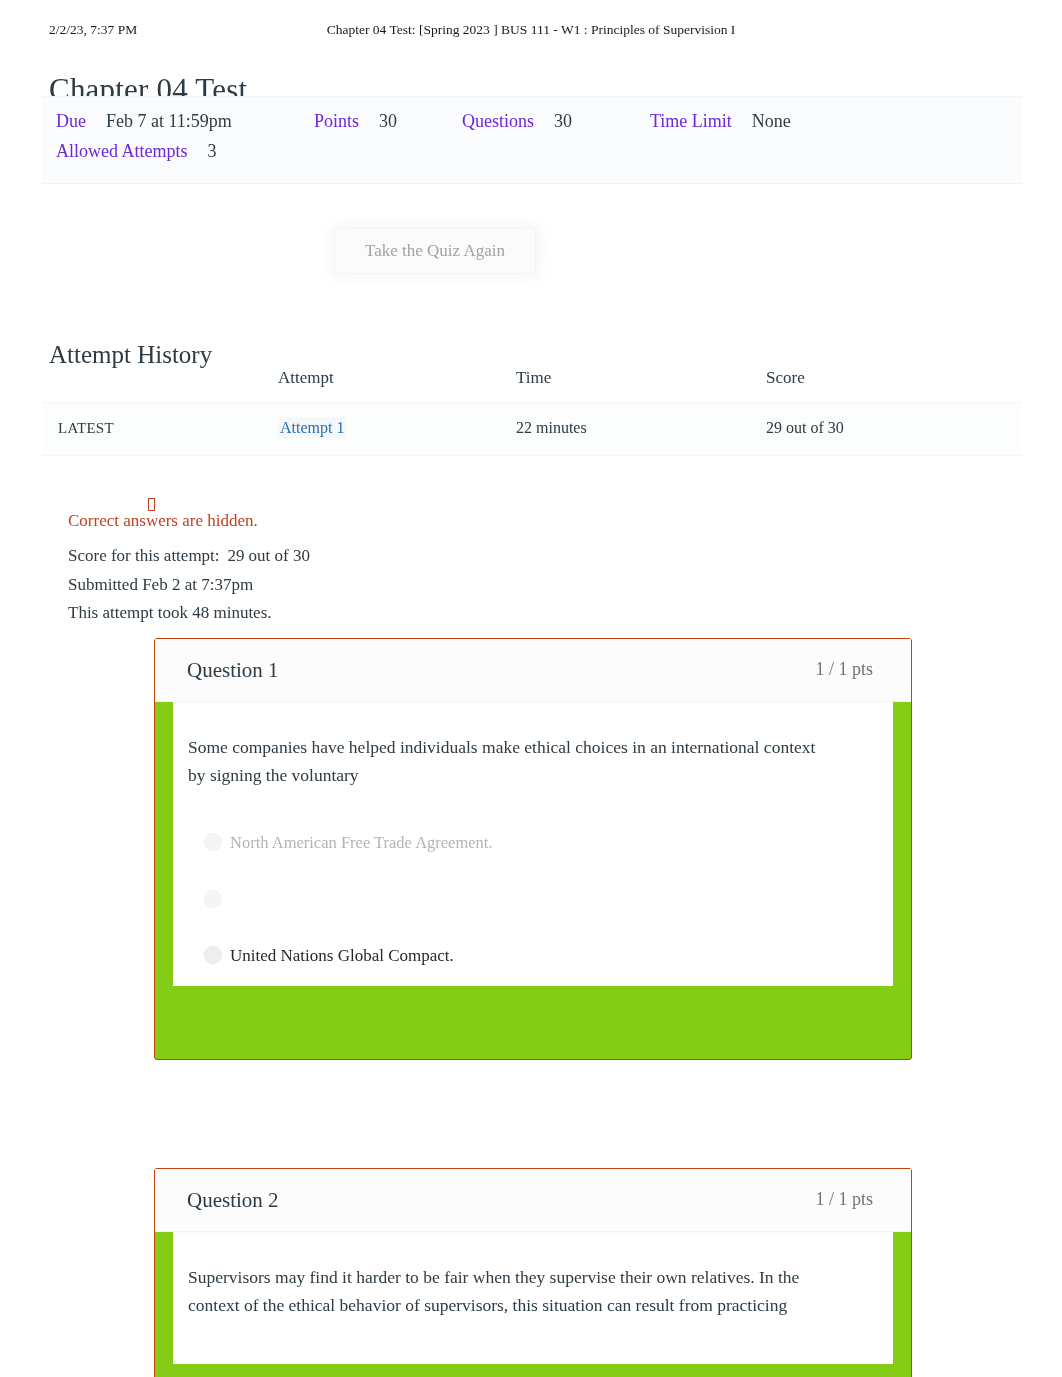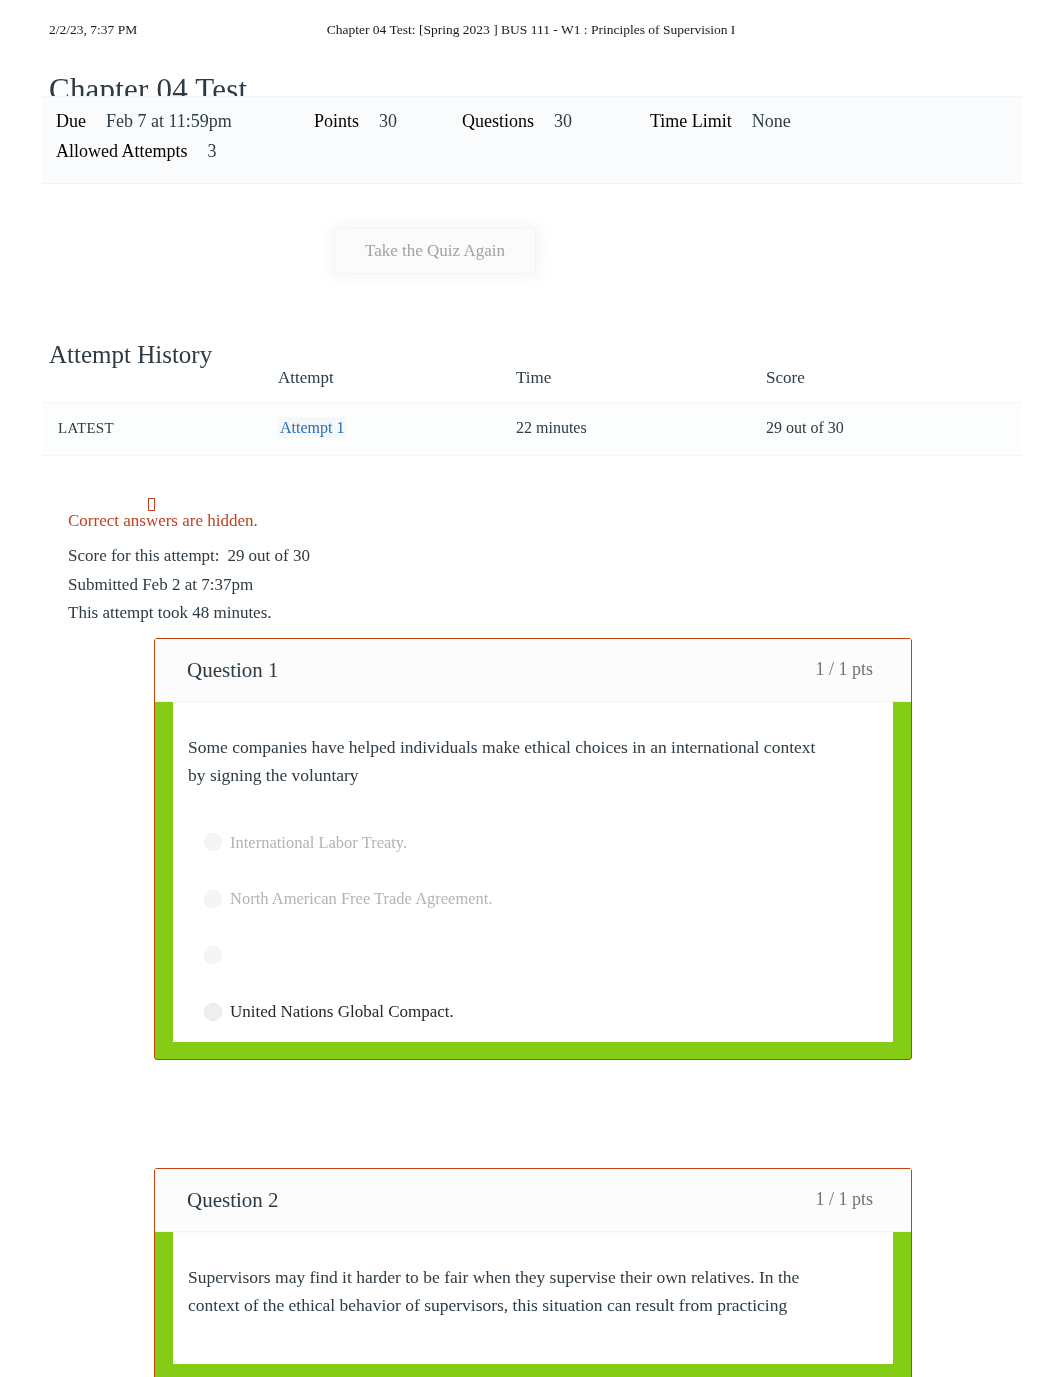--- a/index.html
+++ b/index.html
@@ -65,21 +65,21 @@
     border-bottom: 1px solid #f1f2f3;
   }
   .quiz-meta .meta-row {
     position: relative;
     height: 30px;
     font-size: 18px;
     color: #2d3b45;
     white-space: nowrap;
   }
   .meta-pair { position: absolute; top: 0; }
-  .meta-label { color: #000000; }
+  .meta-label { color: #6d28d9; }
   .meta-value { color: #2d3b45; margin-left: 20px; }
 
   .mp-due        { left: 14px; }
   .mp-points     { left: 272px; }
   .mp-questions  { left: 420px; }
   .mp-timelimit  { left: 608px; }
   .mp-attempts   { left: 14px; }
 
   
   .take-quiz-wrap {
@@ -334,24 +334,20 @@
 <div class="question-card" id="q1">
   <div class="q-header">
     <span class="q-name">Question 1</span>
     <span class="q-pts">1 / 1 pts</span>
   </div>
   <div class="q-body">
     <p class="q-text">Some companies have helped individuals make ethical choices in an international context by signing the voluntary</p>
     <ul class="answers">
       <li class="answer-row">
         <span class="answer-radio"></span>
-        <span class="answer-text">International Labor Treaty.</span>
-      </li>
-      <li class="answer-row">
-        <span class="answer-radio"></span>
         <span class="answer-text">North American Free Trade Agreement.</span>
       </li>
       <li class="answer-row">
         <span class="answer-radio"></span>
       </li>
       <li class="answer-row selected">
         <span class="answer-radio"></span>
         <span class="answer-text">United Nations Global Compact.</span>
       </li>
     </ul>

